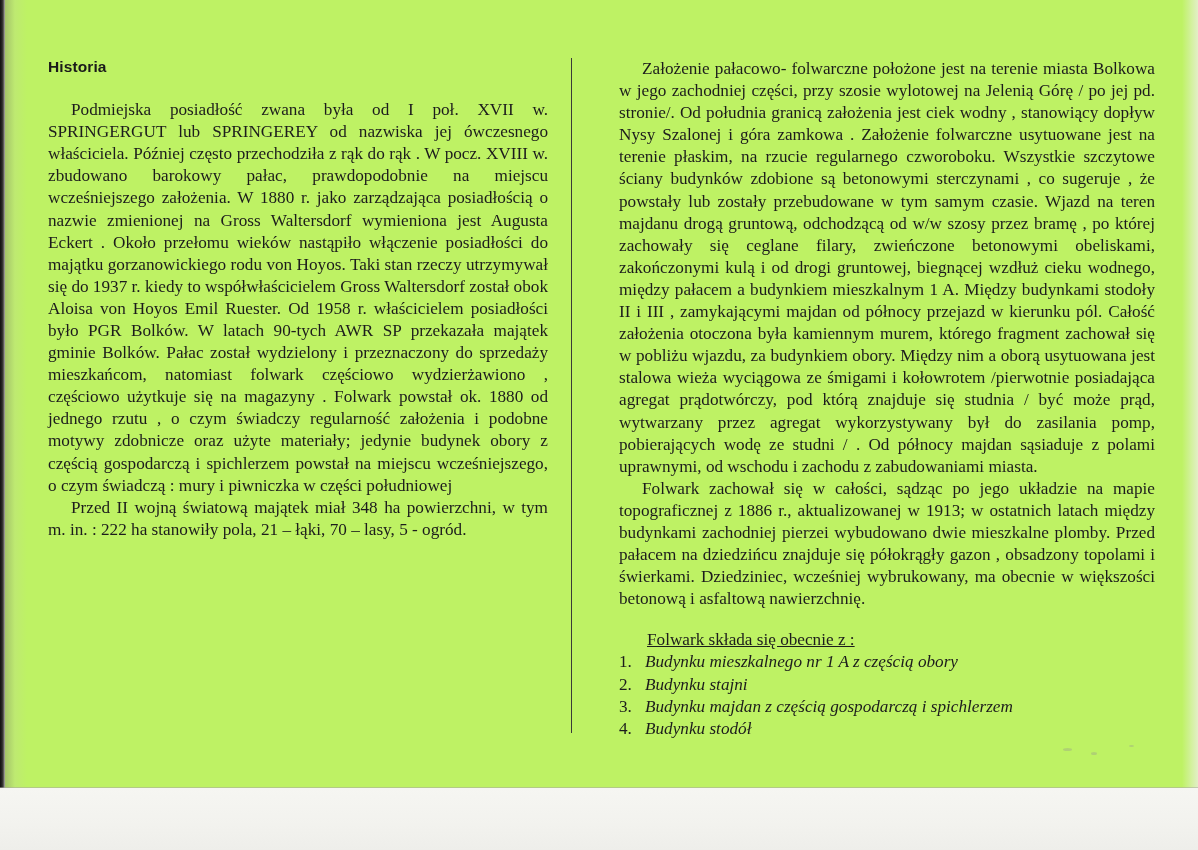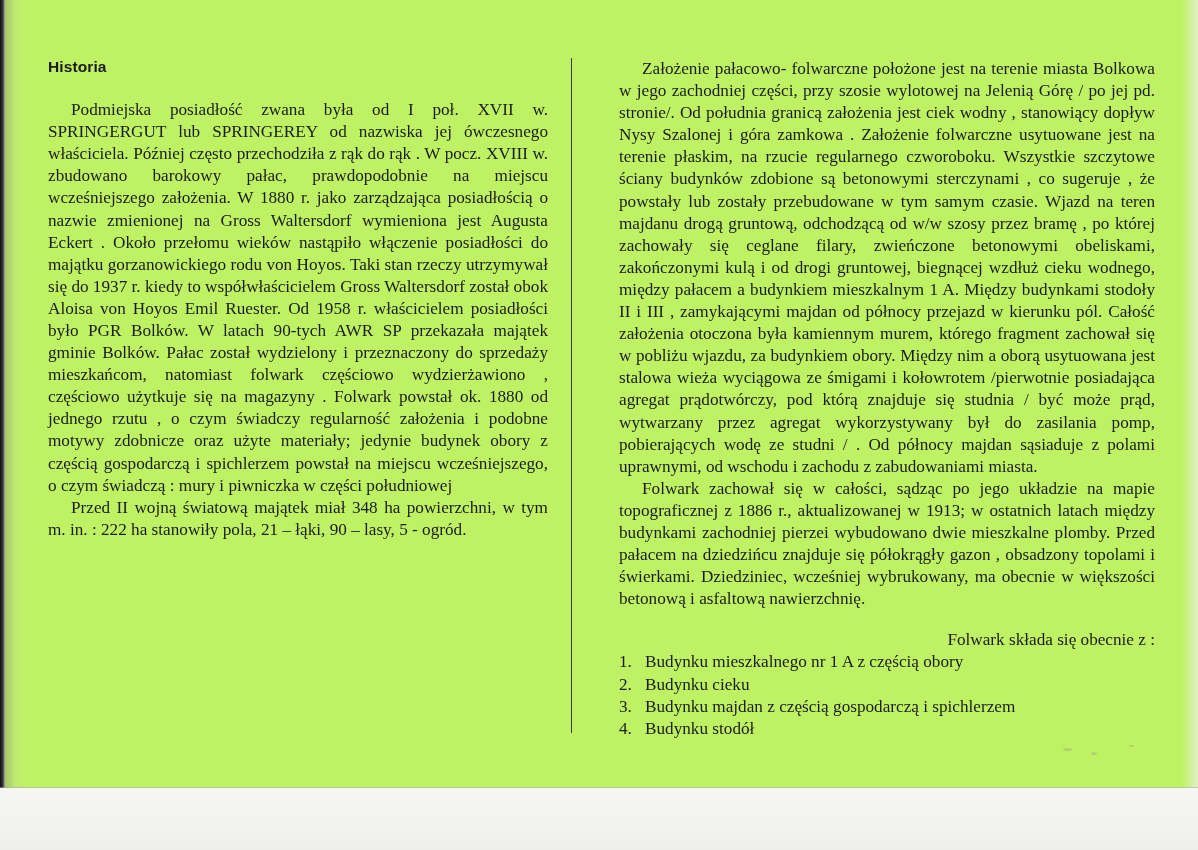--- a/index.html
+++ b/index.html
@@ -93,41 +93,43 @@
     -webkit-font-smoothing: antialiased;
   }
   p.body-par + p.body-par { margin-top: 0; }
 
   .list-intro {
     margin: 0;
     padding-top: 19px;
     font-size: 17.2px;
     line-height: 22.1px;
     text-indent: 28px;
-    text-align: right;
+    text-align: left;
+    text-decoration: underline;
   }
 
   ol.folwark-list {
     margin: 0;
     padding: 0;
     list-style: none;
     font-size: 17.2px;
     line-height: 22.1px;
   }
   ol.folwark-list li {
     display: flex;
     align-items: baseline;
   }
   ol.folwark-list .num {
     width: 26px;
     flex: 0 0 26px;
     text-align: left;
   }
   ol.folwark-list .item-text {
     flex: 1 1 auto;
+    font-style: italic;
   }
 </style>
 </head>
 <body>
 
 <div id="page">
 
   <div class="scan-dark-edge"></div>
   <div class="scan-gutter-shadow"></div>
   <div class="scan-right-tone"></div>
@@ -135,37 +137,37 @@
   <div class="scan-bottom-tone"></div>
   <div class="scan-speck" style="left:1063px; top:748px; width:9px; height:3px;"></div>
   <div class="scan-speck" style="left:1091px; top:752px; width:6px; height:3px;"></div>
   <div class="scan-speck" style="left:1129px; top:745px; width:5px; height:2px;"></div>
 
   <div class="column-divider"></div>
 
   <div class="col col-left">
     <h2 class="section-heading">Historia</h2>
     <p class="body-par">Podmiejska posiadłość zwana była od I poł. XVII w. SPRINGERGUT lub SPRINGEREY od nazwiska jej ówczesnego właściciela. Później często przechodziła z rąk do rąk . W pocz. XVIII w. zbudowano barokowy pałac, prawdopodobnie na miejscu wcześniejszego założenia. W 1880 r. jako zarządzająca posiadłością o nazwie zmienionej na Gross Waltersdorf  wymieniona jest Augusta Eckert . Około przełomu wieków nastąpiło włączenie posiadłości do majątku gorzanowickiego rodu von Hoyos. Taki stan rzeczy utrzymywał się do 1937 r. kiedy to współwłaścicielem Gross Waltersdorf został obok Aloisa von Hoyos Emil Ruester. Od 1958 r. właścicielem posiadłości było PGR Bolków. W latach 90-tych AWR SP przekazała majątek gminie Bolków. Pałac został wydzielony i przeznaczony do sprzedaży mieszkańcom, natomiast folwark częściowo wydzierżawiono , częściowo użytkuje się na magazyny . Folwark powstał ok. 1880 od jednego rzutu , o czym świadczy regularność założenia i podobne motywy zdobnicze oraz użyte materiały; jedynie budynek obory z częścią gospodarczą i spichlerzem powstał na miejscu wcześniejszego, o czym świadczą : mury i piwniczka w części południowej</p>
-    <p class="body-par">Przed II wojną światową majątek miał 348 ha powierzchni, w tym m. in. : 222 ha stanowiły pola, 21 – łąki, 90 – lasy, 5 - ogród.</p>
+    <p class="body-par">Przed II wojną światową majątek miał 348 ha powierzchni, w tym m. in. : 222 ha stanowiły pola, 21 – łąki, 70 – lasy, 5 - ogród.</p>
   </div>
 
   <div class="col col-right">
     <p class="body-par">Założenie pałacowo- folwarczne położone jest na terenie miasta Bolkowa w jego zachodniej części, przy szosie wylotowej na Jelenią Górę / po jej pd. stronie/. Od południa granicą założenia jest ciek wodny , stanowiący dopływ Nysy Szalonej i góra zamkowa . Założenie folwarczne usytuowane jest na terenie płaskim, na rzucie regularnego czworoboku. Wszystkie szczytowe ściany budynków zdobione są betonowymi sterczynami , co sugeruje , że powstały lub zostały przebudowane w tym samym czasie. Wjazd na teren majdanu  drogą gruntową, odchodzącą od w/w szosy przez bramę , po której zachowały się ceglane filary, zwieńczone betonowymi obeliskami, zakończonymi kulą i od drogi gruntowej, biegnącej wzdłuż cieku wodnego, między pałacem a budynkiem mieszkalnym 1 A. Między budynkami stodoły II i III , zamykającymi majdan od północy przejazd w kierunku pól. Całość założenia otoczona była kamiennym murem, którego fragment zachował się w pobliżu wjazdu, za budynkiem obory. Między nim a oborą usytuowana jest stalowa wieża wyciągowa ze śmigami i kołowrotem /pierwotnie posiadająca agregat prądotwórczy,  pod którą znajduje się studnia / być może prąd, wytwarzany przez agregat wykorzystywany był do zasilania pomp, pobierających wodę ze studni / . Od północy majdan sąsiaduje z polami uprawnymi, od wschodu i zachodu z zabudowaniami miasta.</p>
     <p class="body-par">Folwark  zachował się w całości, sądząc po jego układzie na mapie topograficznej z 1886 r., aktualizowanej w 1913; w ostatnich latach między budynkami zachodniej pierzei wybudowano dwie mieszkalne plomby. Przed pałacem na dziedzińcu znajduje się półokrągły gazon , obsadzony topolami i świerkami. Dziedziniec, wcześniej wybrukowany, ma obecnie w większości betonową i asfaltową  nawierzchnię.</p>
 
     <p class="list-intro">Folwark składa się obecnie z :</p>
 
     <ol class="folwark-list">
       <li>
         <span class="num">1.</span>
         <span class="item-text">Budynku mieszkalnego nr 1 A z częścią obory</span>
       </li>
       <li>
         <span class="num">2.</span>
-        <span class="item-text">Budynku cieku</span>
+        <span class="item-text">Budynku stajni</span>
       </li>
       <li>
         <span class="num">3.</span>
         <span class="item-text">Budynku majdan z częścią gospodarczą i spichlerzem</span>
       </li>
       <li>
         <span class="num">4.</span>
         <span class="item-text">Budynku stodół</span>
       </li>
     </ol>

